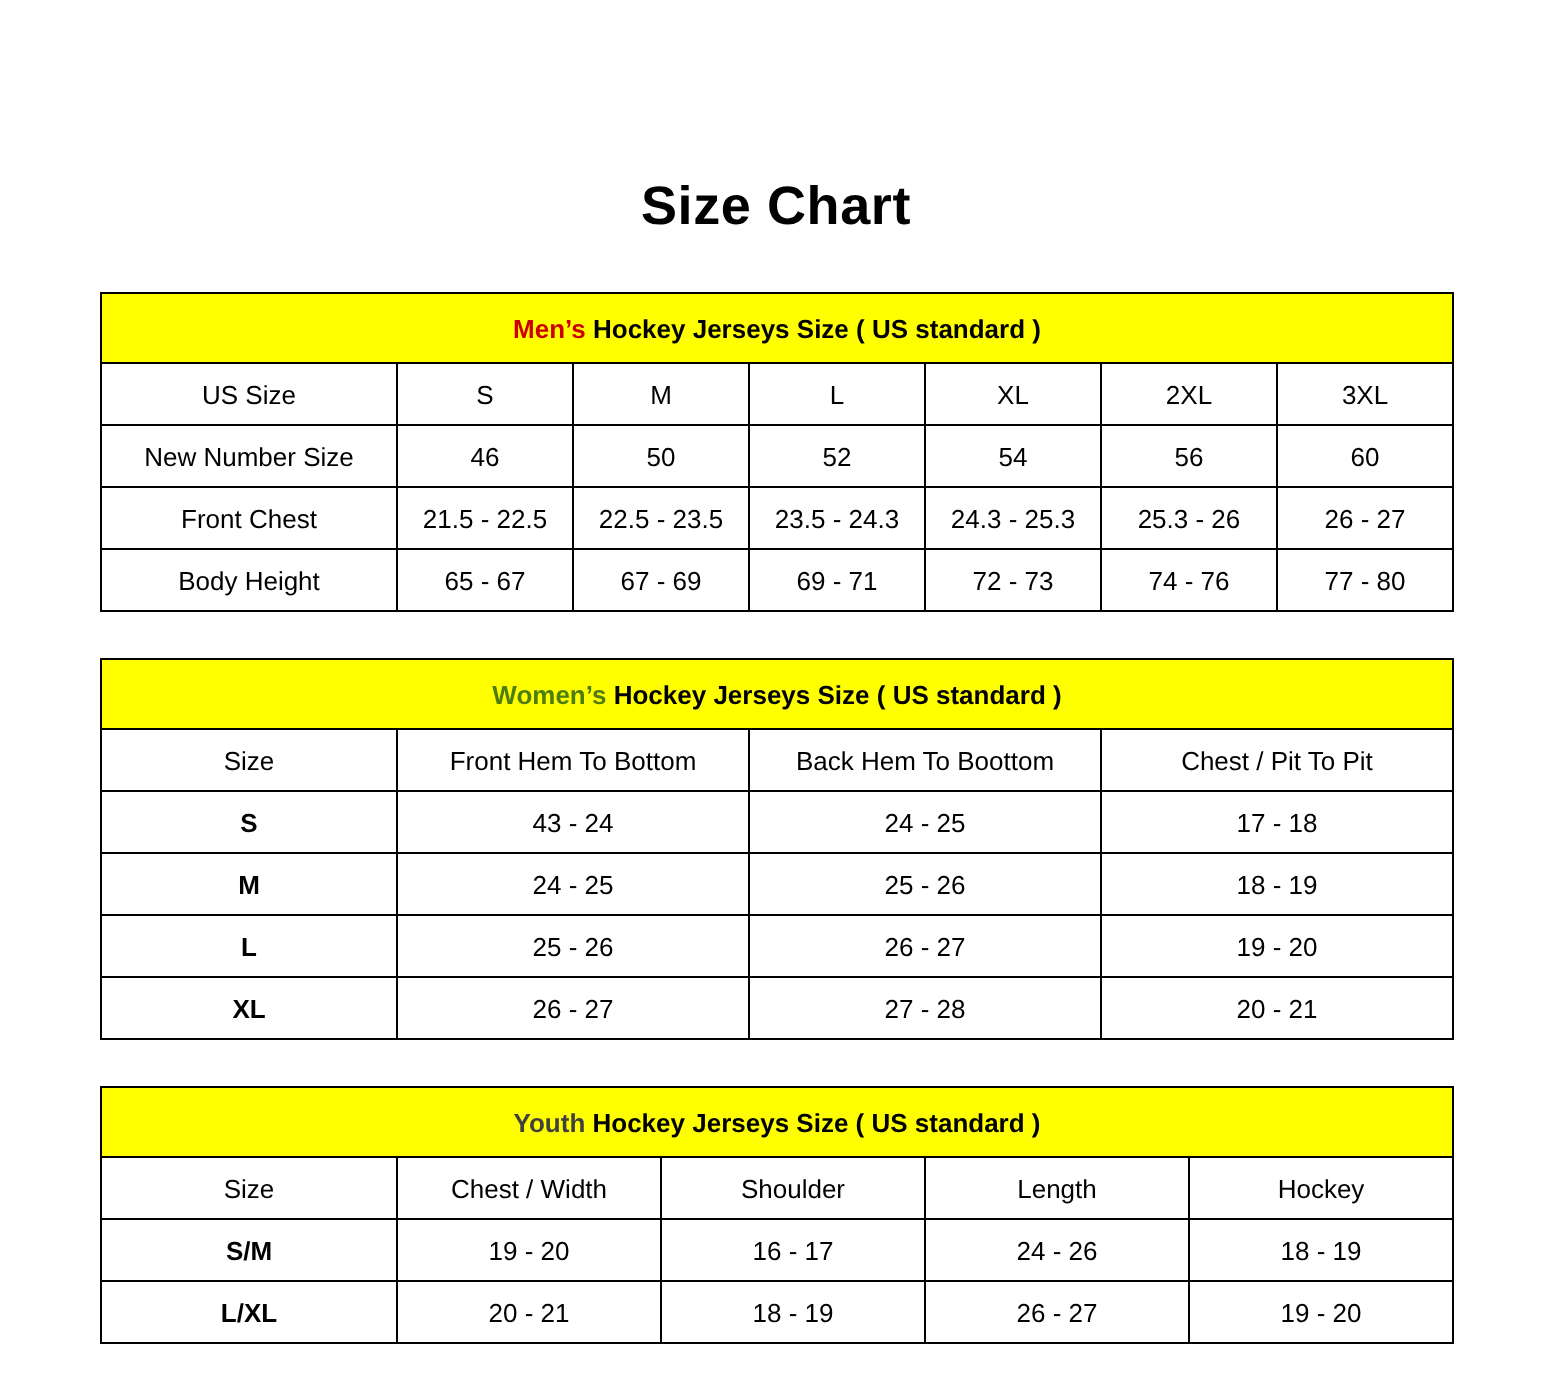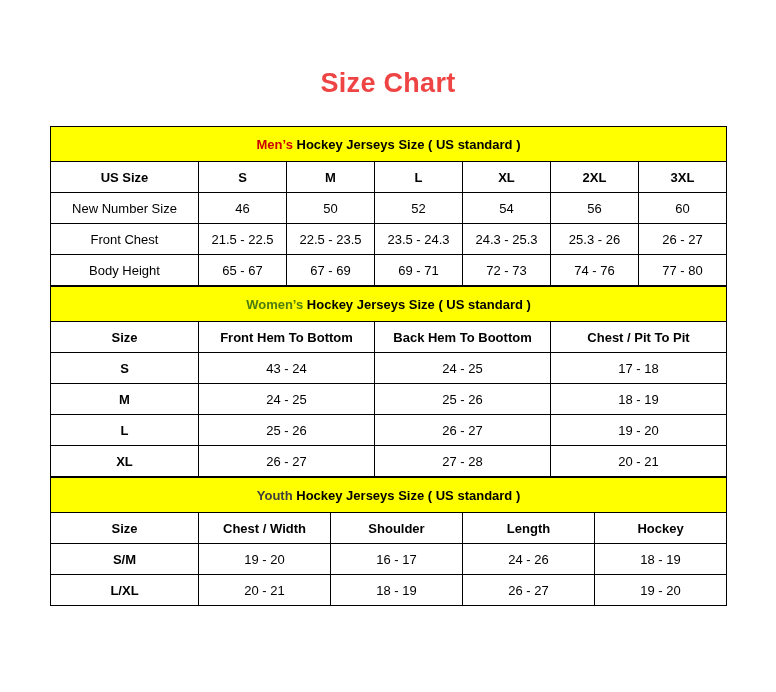--- a/index.html
+++ b/index.html
@@ -10,55 +10,56 @@
   body {
     width: 776px;
     height: 692px;
     font-family: "Liberation Sans", sans-serif;
     color: #000000;
     position: relative;
     overflow: hidden;
   }
   .page-title {
     text-align: center;
-    color: #ef4444;
+    color: #000000;
     font-size: 27px;
     font-weight: bold;
     margin: 0;
-    padding-top: 68px;
+    padding-top: 88px;
     letter-spacing: 0.3px;
   }
   .chart-wrap {
     width: 676px;
     margin: 27px auto 0 auto;
   }
   table.size-table {
     border-collapse: collapse;
     width: 100%;
     table-layout: fixed;
+    margin-top: 23px;
   }
   table.size-table td {
     border: 1px solid #000000;
     text-align: center;
     vertical-align: middle;
     font-size: 13px;
     height: 26px;
     padding: 2px 2px;
   }
   .section-head {
     background: #ffff00;
     font-weight: bold;
     font-size: 14.5px;
     height: 30px !important;
   }
   .section-head .accent-men { color: #cc0000; }
   .section-head .accent-women { color: #4d7c0f; }
   .section-head .accent-youth { color: #404040; }
   .col-head {
-    font-weight: bold;
+    font-weight: normal;
   }
   .row-label {
     font-weight: normal;
   }
   .bold-cell {
     font-weight: bold;
   }
 </style>
 </head>
 <body>

